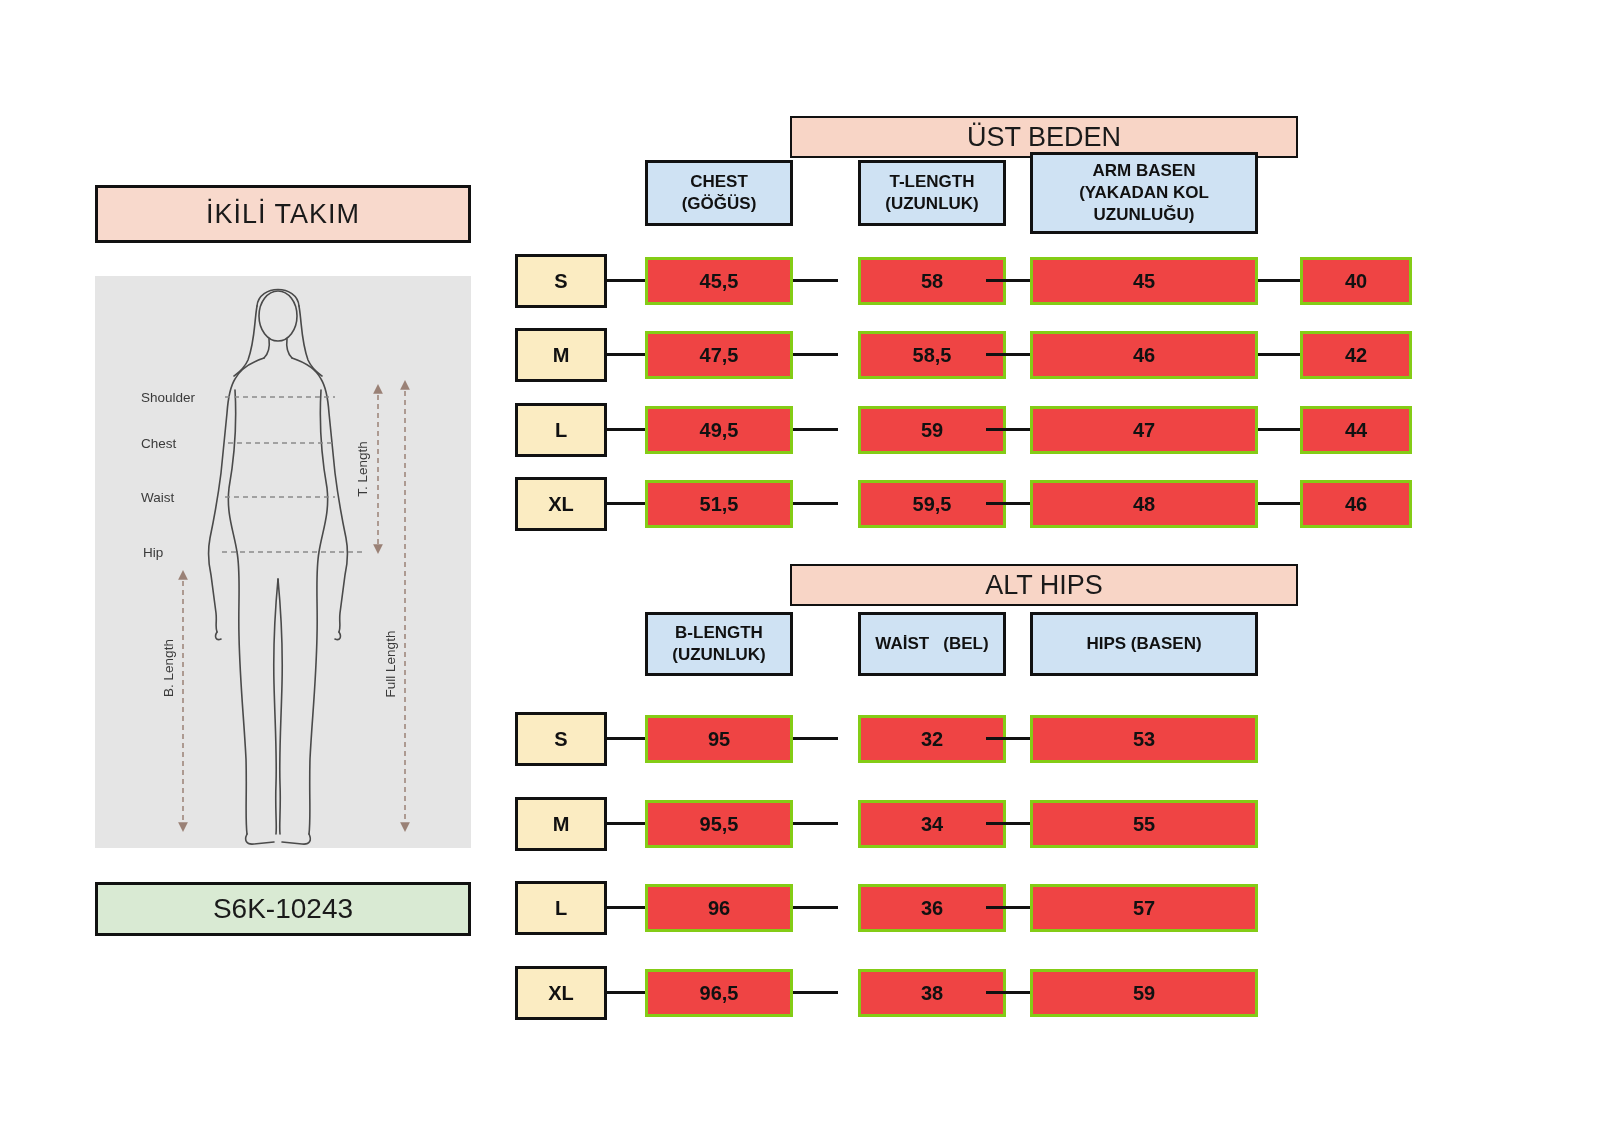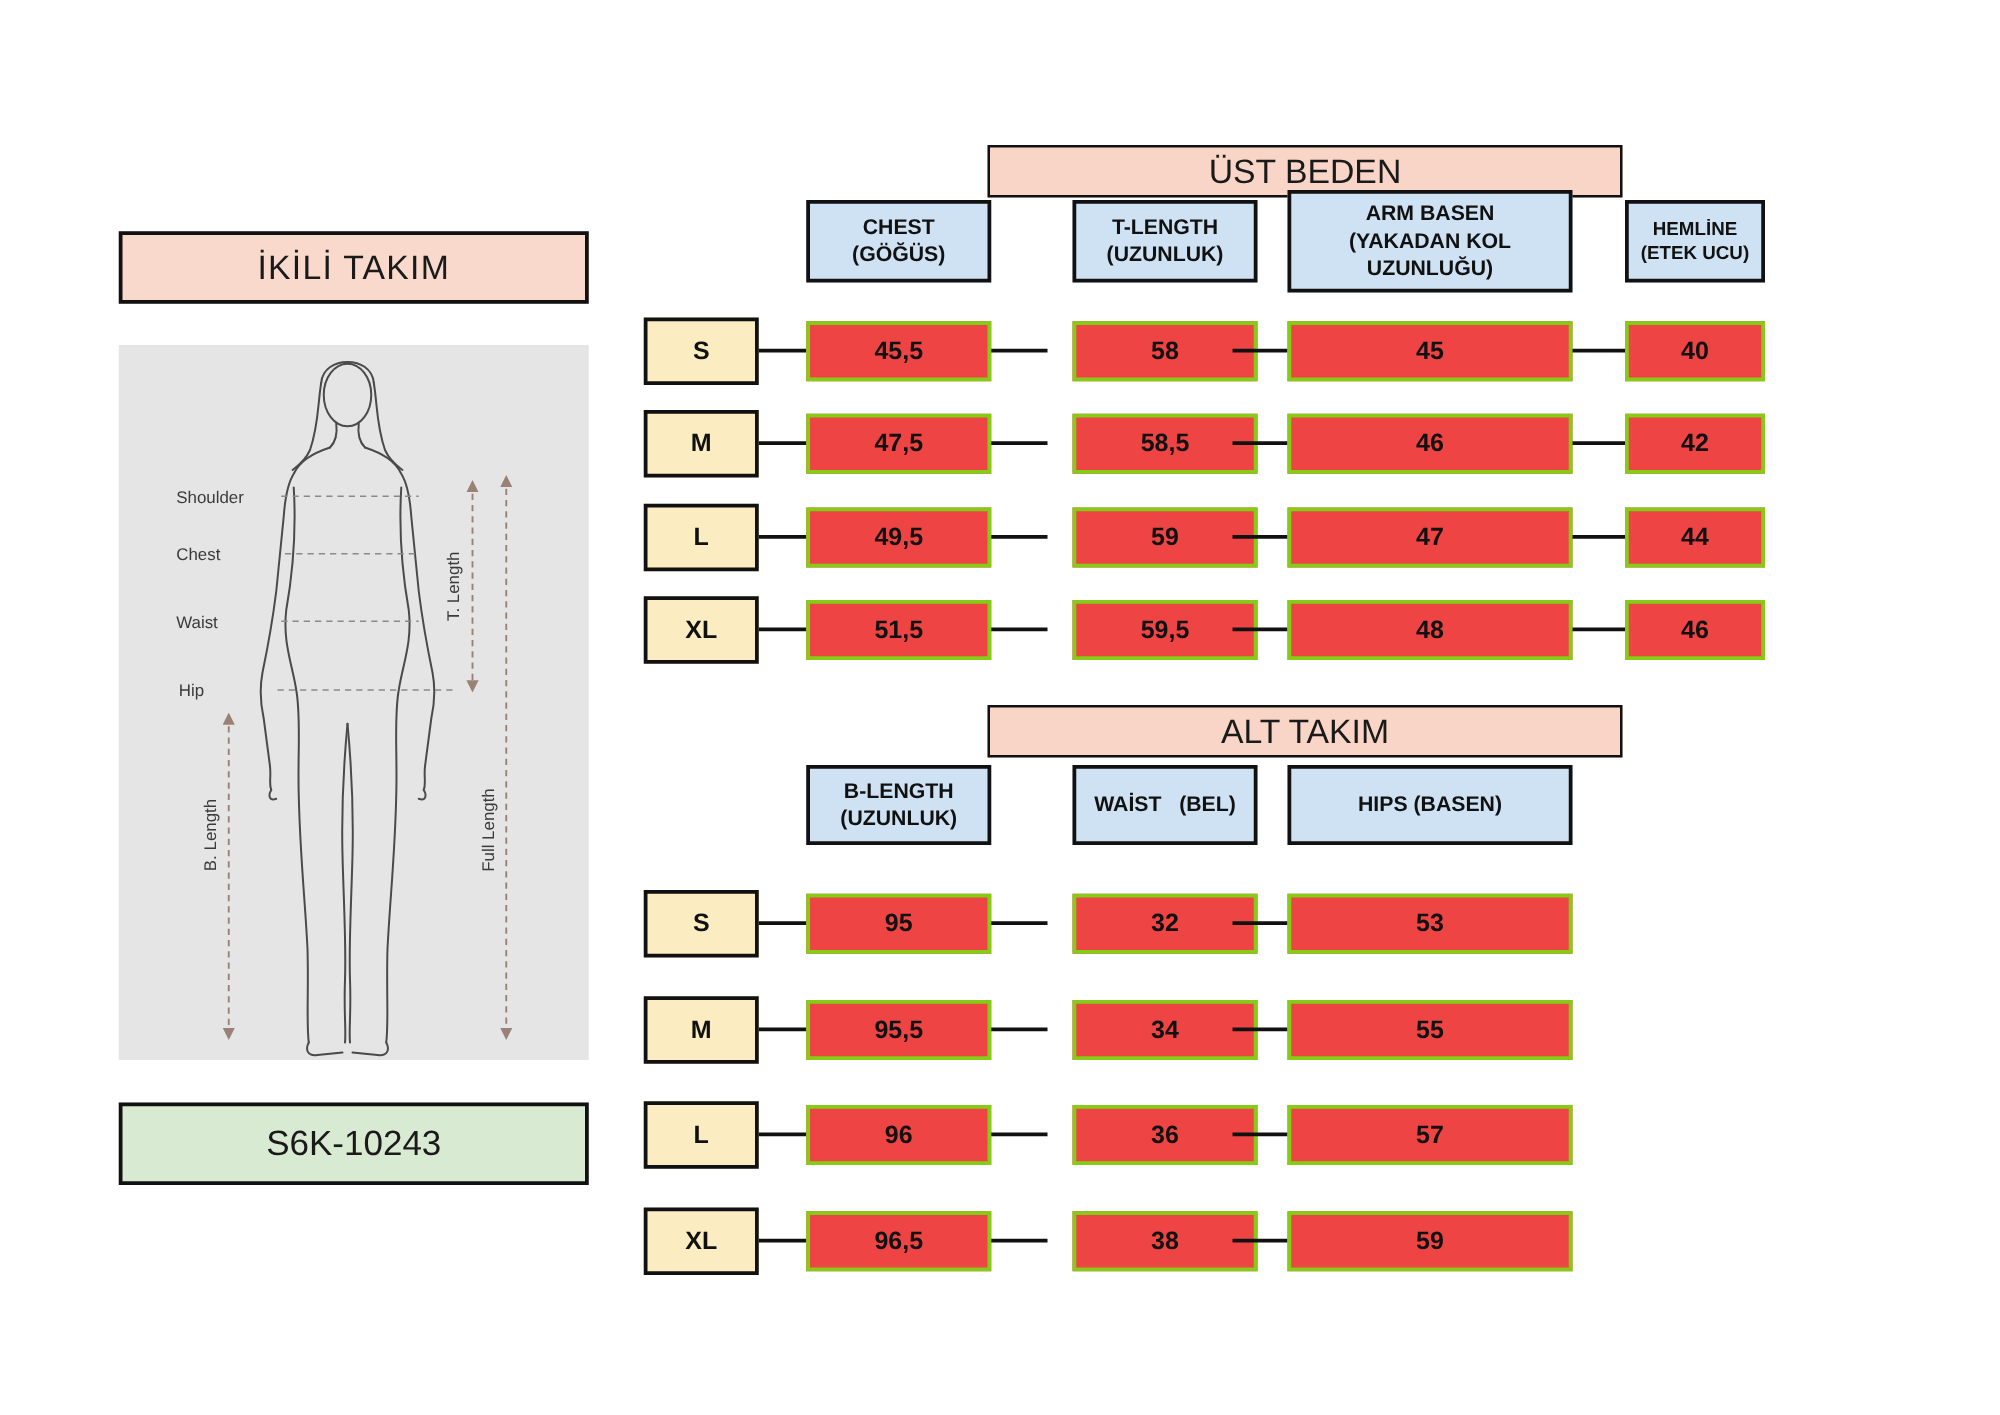--- a/index.html
+++ b/index.html
@@ -12,21 +12,21 @@
     position:absolute;left:95px;top:185px;width:376px;height:58px;
     background:#F8D9CC;border:3px solid #111;box-sizing:border-box;
     display:flex;align-items:center;justify-content:center;
     font-size:27px;letter-spacing:1px;color:#1a1a1a;
   }
   .figure-panel{
     position:absolute;left:95px;top:276px;width:376px;height:572px;background:#e5e5e5;
   }
   .figure-svg{position:absolute;inset:0;width:100%;height:100%;}
   .code-box{
-    position:absolute;left:95px;top:882px;width:376px;height:66px;
+    position:absolute;left:95px;top:882px;width:376px;height:54px;
     background:#D9EAD3;border:3px solid #111;box-sizing:border-box;
     display:flex;align-items:center;justify-content:center;font-size:28px;color:#1a1a1a;
   }
   
   .section-title{
     position:absolute;left:790px;width:508px;height:42px;
     background:#F8D5C6;border:2.5px solid #111;box-sizing:border-box;
     display:flex;align-items:center;justify-content:center;font-size:27px;color:#1a1a1a;margin-top:16px;
   }
   .upper-title{top:100px;}
@@ -140,24 +140,20 @@
     <div>(GÖĞÜS)</div>
   </div>
   <div class="hdr c2 hdr-u">
     <div>T-LENGTH</div>
     <div>(UZUNLUK)</div>
   </div>
   <div class="hdr c3 hdr-u3">
     <div>ARM BASEN</div>
     <div>(YAKADAN KOL UZUNLUĞU)</div>
   </div>
-  <div class="hdr c4 hdr-u hdr-sm">
-    <div>HEMLİNE</div>
-    <div>(ETEK UCU)</div>
-  </div>
 
   <div class="size-box sru1">S</div>
   <div class="conn cu1 ga"></div>
   <div class="val-box c1 vru1">45,5</div>
   <div class="conn cu1 gb"></div>
   <div class="val-box c2 vru1">58</div>
   <div class="conn cu1 gc"></div>
   <div class="val-box c3 vru1">45</div>
   <div class="conn cu1 gd"></div>
   <div class="val-box c4 vru1">40</div>
@@ -185,21 +181,21 @@
   <div class="size-box sru4">XL</div>
   <div class="conn cu4 ga"></div>
   <div class="val-box c1 vru4">51,5</div>
   <div class="conn cu4 gb"></div>
   <div class="val-box c2 vru4">59,5</div>
   <div class="conn cu4 gc"></div>
   <div class="val-box c3 vru4">48</div>
   <div class="conn cu4 gd"></div>
   <div class="val-box c4 vru4">46</div>
 
-  <div class="section-title lower-title">ALT TAKIM</div>
+  <div class="section-title lower-title">ALT HIPS</div>
 
   <div class="hdr c1 hdr-l">
     <div>B-LENGTH</div>
     <div>(UZUNLUK)</div>
   </div>
   <div class="hdr c2 hdr-l">
     <div>WAİST&nbsp;&nbsp;&nbsp;(BEL)</div>
   </div>
   <div class="hdr c3 hdr-l">
     <div>HIPS (BASEN)</div>

